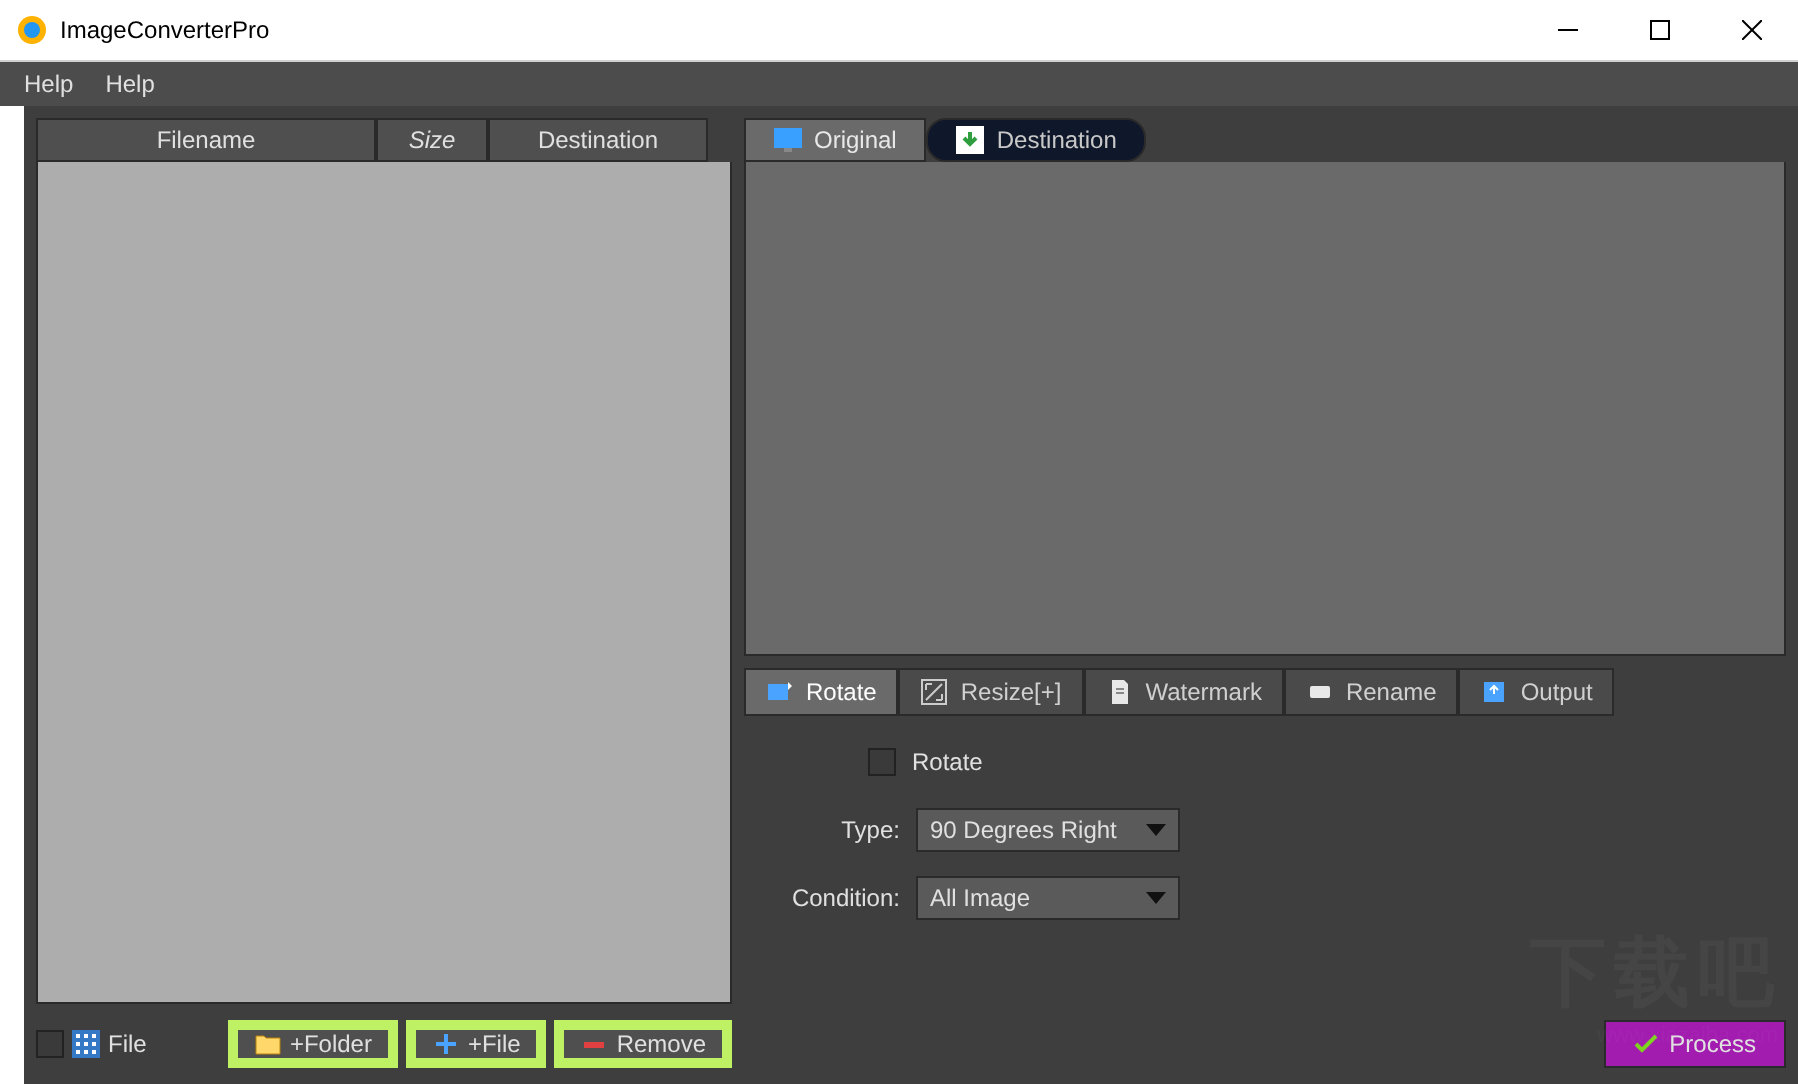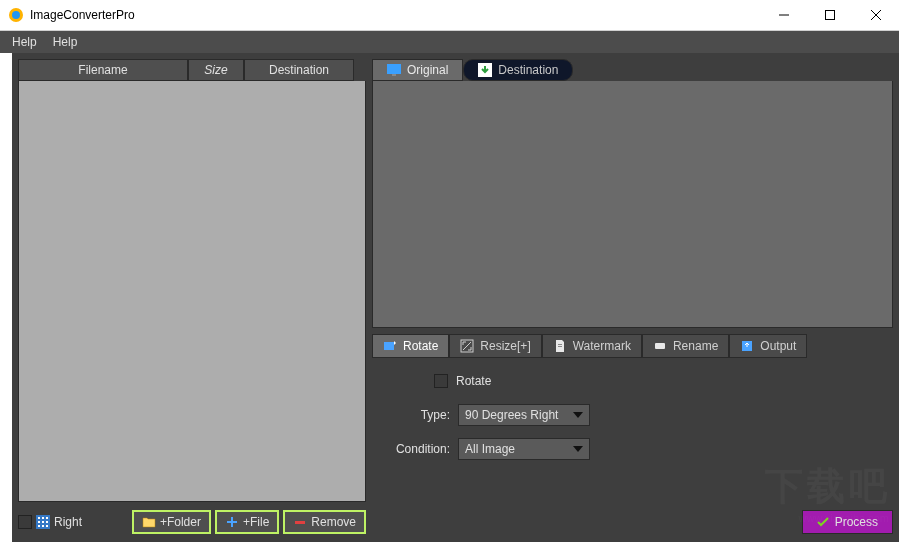--- a/index.html
+++ b/index.html
@@ -24,21 +24,21 @@
 .table-header .th { background: #4f4f4f; color: #e0e0e0; font-size: 12px; display: flex; align-items: center; justify-content: center; border: 1px solid #2a2a2a; cursor: default; }
 .table-header .th.filename { width: 170px; }
 .table-header .th.size { width: 56px; font-style: italic; }
 .table-header .th.dimensions { width: 110px; }
 .table-body { flex: 1; background: #adadad; border: 1px solid #2a2a2a; border-top: none; }
 .left-toolbar { height: 28px; display: flex; align-items: center; gap: 4px; margin-top: 6px; }
 .iconchk { display: flex; align-items: center; gap: 4px; margin-right: auto; }
 .iconchk .chk { width: 14px; height: 14px; border: 1px solid #222; background: #3a3a3a; }
 .iconchk .icon-mini { width: 14px; height: 14px; }
 .iconchk .lbl { color: #e0e0e0; font-size: 12px; }
-.tool-btn { height: 24px; background: #4f4f4f; border: 2px solid #bef264; color: #e0e0e0; font-size: 12px; display: flex; align-items: center; gap: 4px; padding: 0 8px; cursor: default; }
+.tool-btn { height: 24px; background: #4f4f4f; border: 5px solid #bef264; color: #e0e0e0; font-size: 12px; display: flex; align-items: center; gap: 4px; padding: 0 8px; cursor: default; }
 
 
 .right-panel { flex: 1; display: flex; flex-direction: column; }
 .preview-tabs { height: 22px; display: flex; }
 .ptab { display: flex; align-items: center; gap: 6px; padding: 0 14px; font-size: 12px; color: #c8c8c8; cursor: default; border: 1px solid #2a2a2a; }
 .ptab.active { background: #6a6a6a; color: #e8e8e8; }
 .ptab.inactive { background: #0f172a; border-radius: 10px; }
 .preview-body { flex: 1; background: #6a6a6a; border: 1px solid #2a2a2a; border-top: none; }
 
 .op-tabs { height: 24px; display: flex; margin-top: 6px; }
@@ -110,21 +110,21 @@
           <rect x="2" y="2" width="2" height="2" fill="#fff"></rect>
             <rect x="6" y="2" width="2" height="2" fill="#fff"></rect>
             <rect x="10" y="2" width="2" height="2" fill="#fff"></rect>
           <rect x="2" y="6" width="2" height="2" fill="#fff"></rect>
             <rect x="6" y="6" width="2" height="2" fill="#fff"></rect>
             <rect x="10" y="6" width="2" height="2" fill="#fff"></rect>
           <rect x="2" y="10" width="2" height="2" fill="#fff"></rect>
             <rect x="6" y="10" width="2" height="2" fill="#fff"></rect>
             <rect x="10" y="10" width="2" height="2" fill="#fff"></rect>
         </svg>
-        <span class="lbl">Right</span>
+        <span class="lbl">File</span>
       </div>
       <div class="tool-btn">
         <svg width="14" height="14" viewBox="0 0 14 14">
           <path d="M1 3h4l1 1h7v8H1z" fill="#ffd76a" stroke="#b8860b" stroke-width="0.5"></path>
         </svg>
         <span>+Folder</span>
       </div>
       <div class="tool-btn">
         <svg width="14" height="14" viewBox="0 0 14 14">
           <line x1="7" y1="2" x2="7" y2="12" stroke="#4aa3ff" stroke-width="2"></line>

